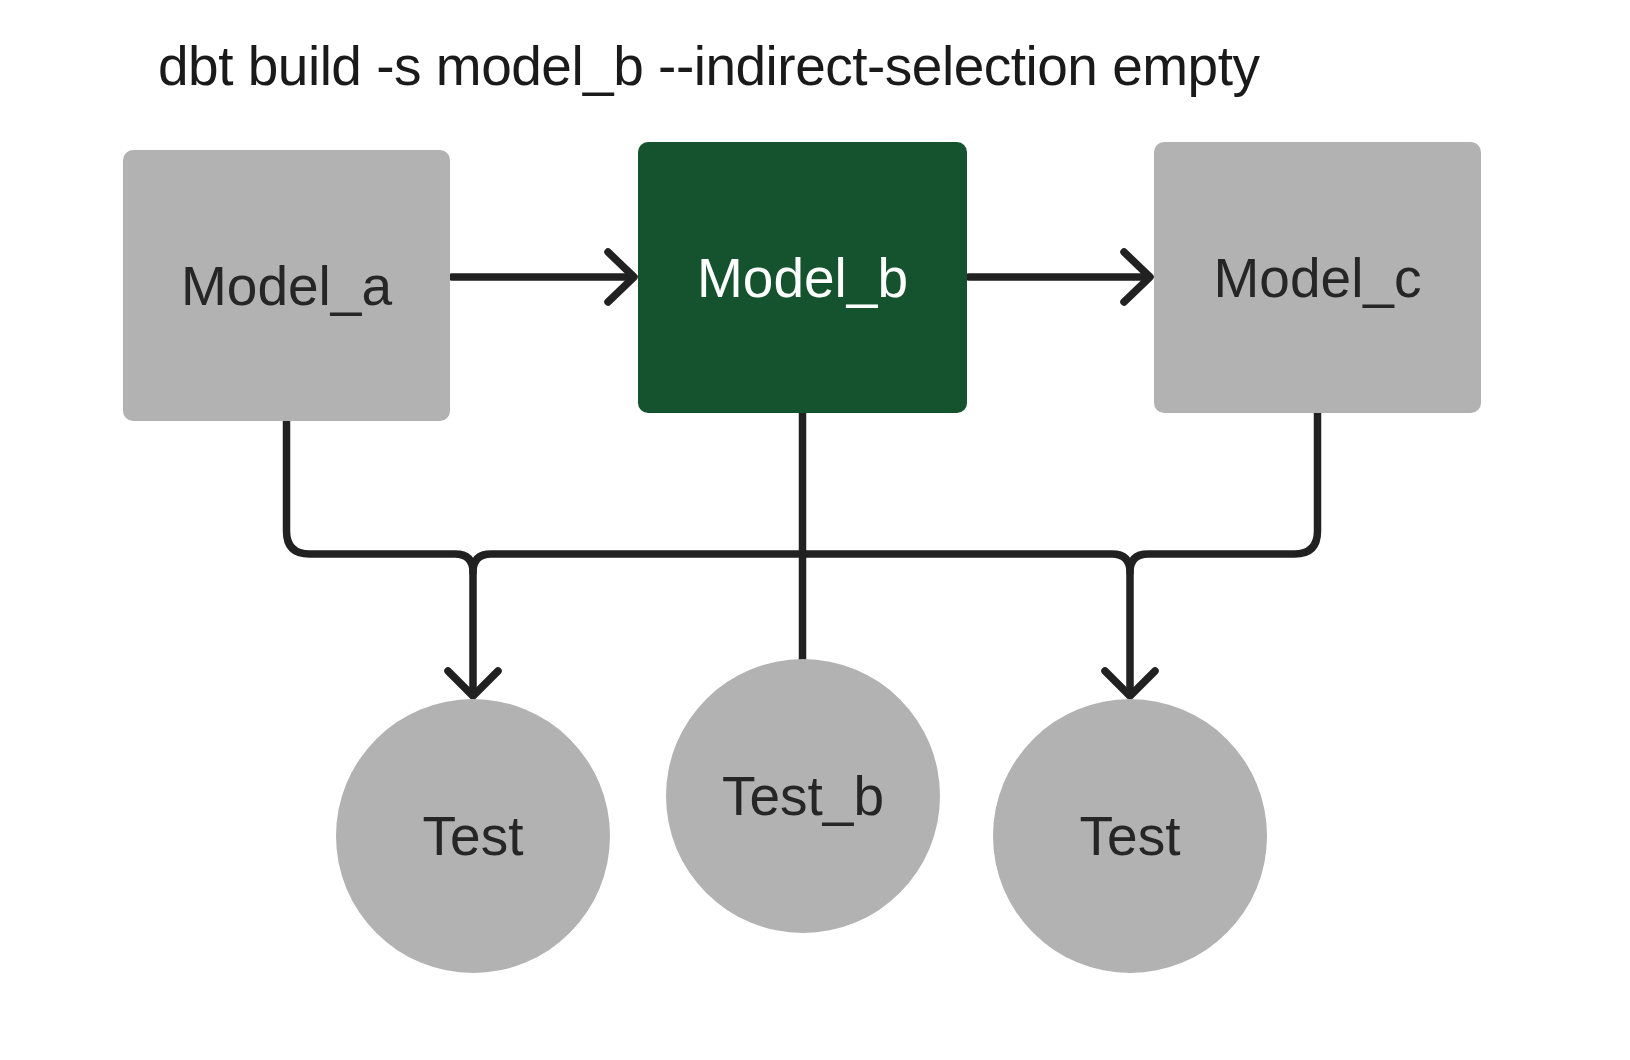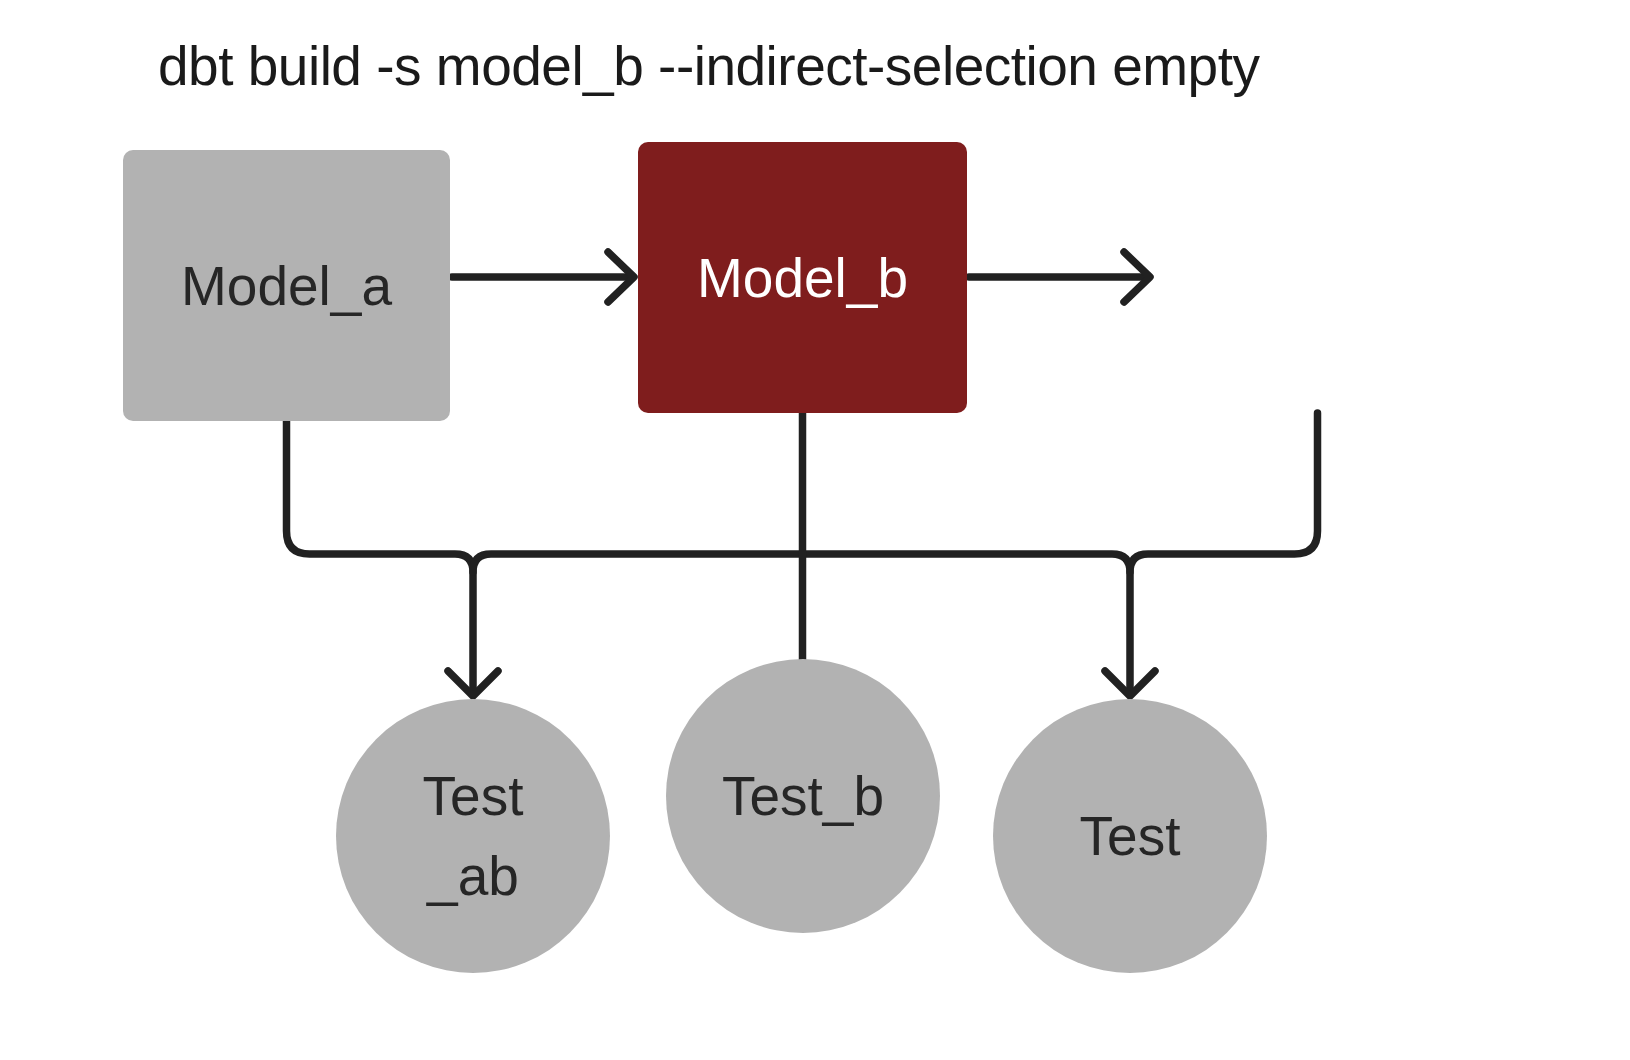--- a/index.html
+++ b/index.html
@@ -39,21 +39,21 @@
     color: #262626;
     text-align: center;
   }
   .model-box {
     width: 327px;
     height: 271px;
     border-radius: 10px;
     background: #b2b2b2;
   }
   .model-box.selected {
-    background: #7f1d1d;
+    background: #14532d;
     color: #ffffff;
   }
   .test-circle {
     width: 274px;
     height: 274px;
     border-radius: 50%;
     background: #b2b2b2;
     flex-direction: column;
     line-height: 80px;
   }
@@ -95,24 +95,26 @@
   </svg>
 
   <div class="node model-box" id="model-a">
     <span>Model_a</span>
   </div>
 
   <div class="node model-box selected" id="model-b">
     <span>Model_b</span>
   </div>
 
+  <div class="node model-box" id="model-c">
+    <span>Model_c</span>
+  </div>
 
   <div class="node test-circle" id="test-ab">
     <div>Test</div>
-    <div>_ab</div>
   </div>
 
   <div class="node test-circle" id="test-b">
     <div>Test_b</div>
   </div>
 
   <div class="node test-circle" id="test-bc">
     <div>Test</div>
   </div>
 

